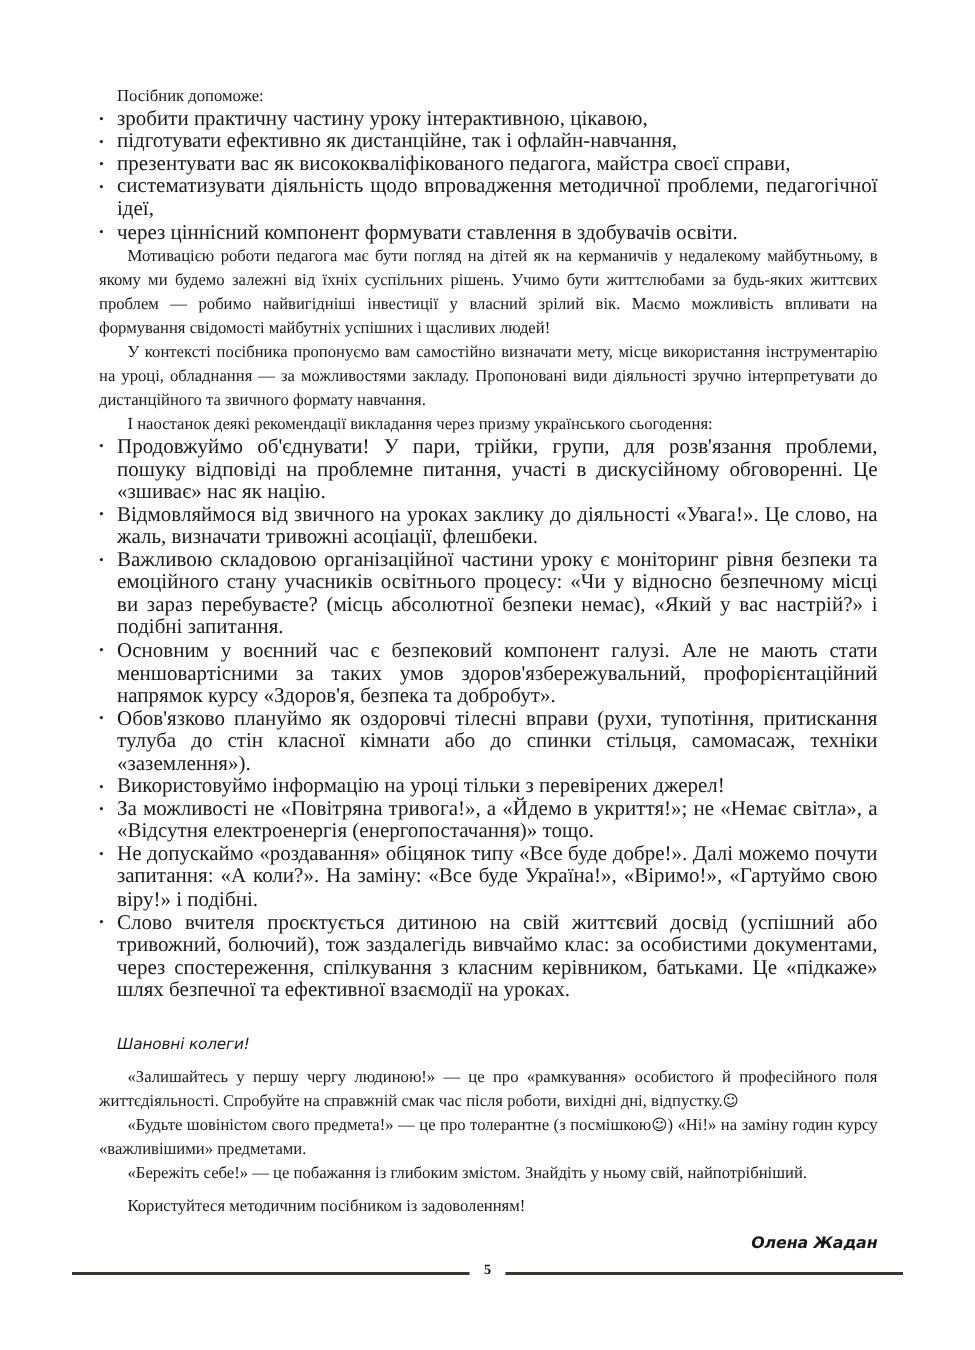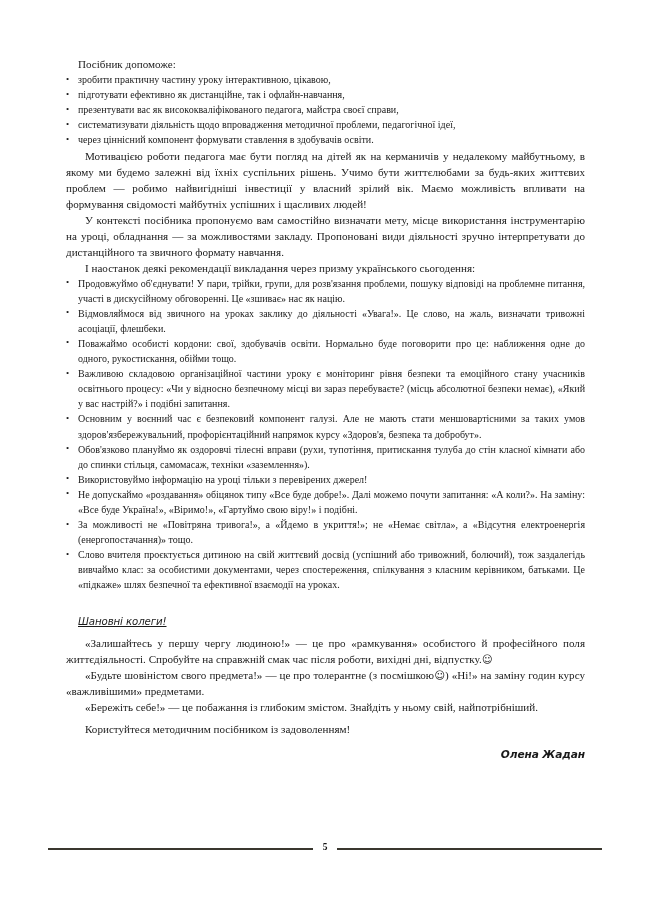--- a/index.html
+++ b/index.html
@@ -54,21 +54,21 @@
 
   
   ul.bullets {
     list-style: none;
     margin: 0;
     padding: 0;
   }
   ul.bullets > li {
     position: relative;
     padding-left: 12px;
-    font-size: 10px;
+    font-size: 14px;
     line-height: 15.1px;
     text-align: justify;
     text-justify: inter-word;
     margin: 0;
   }
   ul.bullets > li::before {
     content: "•";
     position: absolute;
     left: 0px;
     top: -0.5px;
@@ -82,21 +82,20 @@
 
   
   .colleagues {
     font-family: "DejaVu Sans", "Liberation Sans", sans-serif;
     font-style: italic;
     font-size: 10.2px;
     line-height: 15px;
     padding-left: 12px;
     margin: 0;
     letter-spacing: -0.1px;
-    text-decoration: underline;
   }
 
   .signature {
     font-family: "DejaVu Sans", "Liberation Sans", sans-serif;
     font-style: italic;
     font-size: 10.6px;
     line-height: 15px;
     text-align: right;
     margin: 0;
     letter-spacing: -0.1px;
@@ -157,27 +156,26 @@
       <li>через ціннісний компонент формувати ставлення в здобувачів освіти.</li>
     </ul>
 
     <p class="para">Мотивацією роботи педагога має бути погляд на дітей як на керманичів у недалекому майбутньому, в якому ми будемо залежні від їхніх суспільних рішень. Учимо бути життєлюбами за будь-яких життєвих проблем — робимо найвигідніші інвестиції у власний зрілий вік. Маємо можливість впливати на формування свідомості майбутніх успішних і щасливих людей!</p>
     <p class="para">У контексті посібника пропонуємо вам самостійно визначати мету, місце використання інструментарію на уроці, обладнання — за можливостями закладу. Пропоновані види діяльності зручно інтерпретувати до дистанційного та звичного формату навчання.</p>
     <p class="para">І наостанок деякі рекомендації викладання через призму українського сьогодення:</p>
 
     <ul class="bullets">
       <li>Продовжуймо об'єднувати! У пари, трійки, групи, для розв'язання проблеми, пошуку відповіді на проблемне питання, участі в дискусійному обговоренні. Це «зшиває» нас як націю.</li>
       <li>Відмовляймося від звичного на уроках заклику до діяльності «Увага!». Це слово, на жаль, визначати тривожні асоціації, флешбеки.</li>
-      <li>Поважаймо особисті кордони: свої, здобувачів освіти. Нормально буде поговорити про це: наближення одне до одного, рукостискання, обійми тощо.</li>
       <li>Важливою складовою організаційної частини уроку є моніторинг рівня безпеки та емоційного стану учасників освітнього процесу: «Чи у відносно безпечному місці ви зараз перебуваєте? (місць абсолютної безпеки немає), «Який у вас настрій?» і подібні запитання.</li>
       <li>Основним у воєнний час є безпековий компонент галузі. Але не мають стати меншовартісними за таких умов здоров'язбережувальний, профорієнтаційний напрямок курсу «Здоров'я, безпека та добробут».</li>
       <li>Обов'язково плануймо як оздоровчі тілесні вправи (рухи, тупотіння, притискання тулуба до стін класної кімнати або до спинки стільця, самомасаж, техніки «заземлення»).</li>
       <li class="nojust">Використовуймо інформацію на уроці тільки з перевірених джерел!</li>
+      <li>За можливості не «Повітряна тривога!», а «Йдемо в укриття!»; не «Немає світла», а «Відсутня електроенергія (енергопостачання)» тощо.</li>
       <li>Не допускаймо «роздавання» обіцянок типу «Все буде добре!». Далі можемо почути запитання: «А коли?». На заміну: «Все буде Україна!», «Віримо!», «Гартуймо свою віру!» і подібні.</li>
-      <li>За можливості не «Повітряна тривога!», а «Йдемо в укриття!»; не «Немає світла», а «Відсутня електроенергія (енергопостачання)» тощо.</li>
       <li>Слово вчителя проєктується дитиною на свій життєвий досвід (успішний або тривожний, болючий), тож заздалегідь вивчаймо клас: за особистими документами, через спостереження, спілкування з класним керівником, батьками. Це «підкаже» шлях безпечної та ефективної взаємодії на уроках.</li>
     </ul>
 
     <div class="spacer-21"></div>
 
     <div class="colleagues">Шановні колеги!</div>
 
     <div class="spacer-6"></div>
 
     <p class="para"><span>«Залишайтесь у першу чергу людиною!» — це про «рамкування» особистого й професійного поля життєдіяльності. Спробуйте на справжній смак час після роботи, вихідні дні, відпустку.</span><span class="smiley">☺</span></p>

